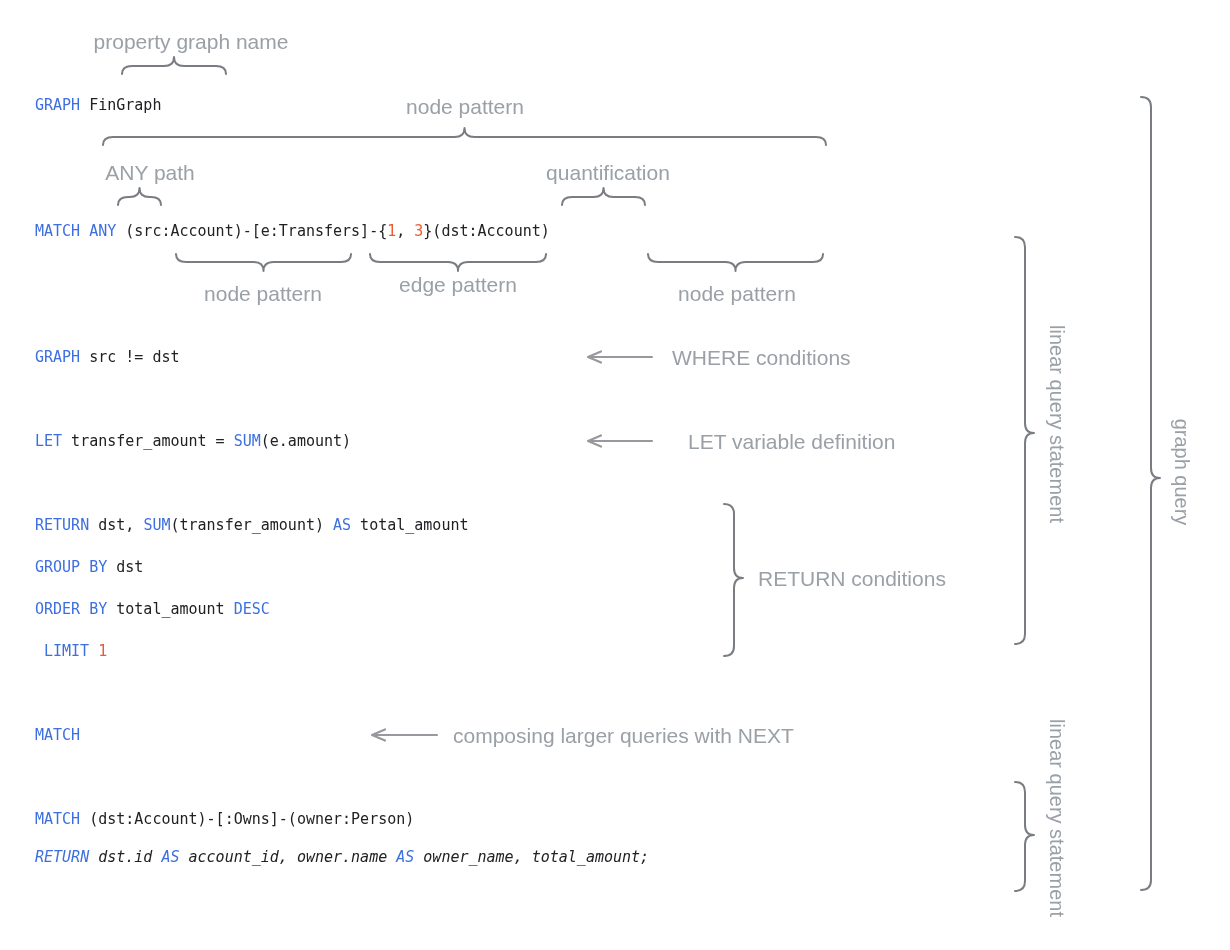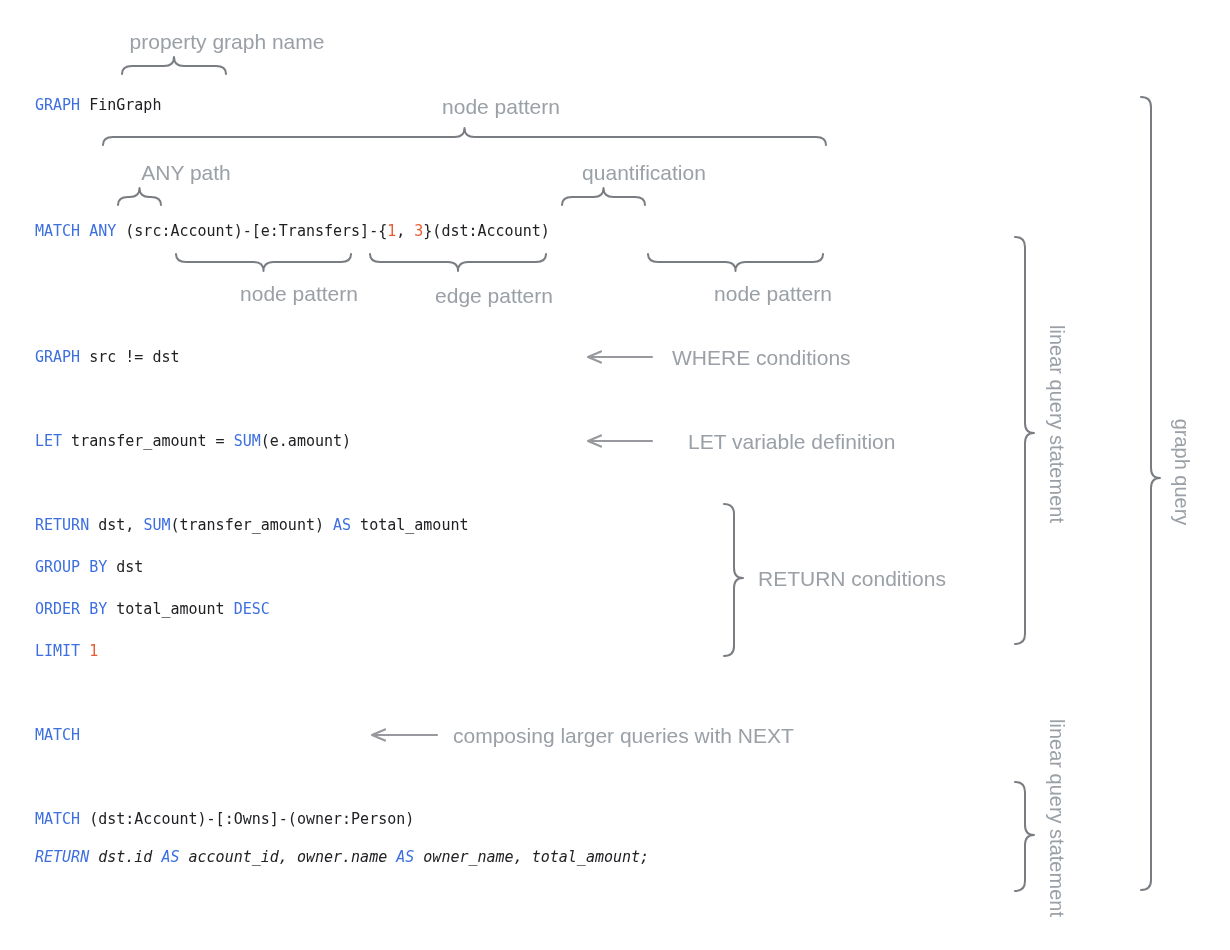--- a/index.html
+++ b/index.html
@@ -17,21 +17,21 @@
     font-family:"DejaVu Sans Mono", monospace;
     font-size:15px; white-space:pre; color:var(--c-plain);
   }
   .code-line .keyword{color:var(--c-kw);}
   .code-line .number{color:var(--c-num);}
   .code-line .plain{color:var(--c-plain);}
   .label{
     position:absolute; color:var(--c-label); font-size:21px;
     white-space:nowrap; line-height:1;
   }
-  .label.center{transform:translate(-50%,-50%);margin-left:36px;}
+  .label.center{transform:translate(-50%,-50%);}
   .label.left{transform:translate(0,-50%);}
   .label.vertical{
     writing-mode:vertical-rl; transform:translate(-50%,-50%);
     font-size:20px;
   }
   #overlay{position:absolute; left:0; top:0; pointer-events:none;}
   #overlay path{fill:none; stroke-linecap:round; stroke-linejoin:round;}
   #overlay path.brace{stroke:var(--c-brace); stroke-width:2;}
   #overlay path.arrow{stroke:var(--c-arrow); stroke-width:2.2;}
 </style>
@@ -56,32 +56,32 @@
       <path d="M 437 735 L 372 735 M 385 729.5 L 372 735 L 385 740.5" class="arrow"></path>
     </svg>
   <div id="code-layer">
       <div class="code-line" style="top: 84px;"><span class="keyword">GRAPH</span><span class="plain"> FinGraph</span></div>
       <div class="code-line" style="top: 210px;"><span class="keyword">MATCH ANY</span><span class="plain"> (src:Account)-[e:Transfers]-{</span><span class="number">1</span><span class="plain">, </span><span class="number">3</span><span class="plain">}(dst:Account)</span></div>
       <div class="code-line" style="top: 336px;"><span class="keyword">GRAPH</span><span class="plain"> src != dst</span></div>
       <div class="code-line" style="top: 420px;"><span class="keyword">LET</span><span class="plain"> transfer_amount = </span><span class="keyword">SUM</span><span class="plain">(e.amount)</span></div>
       <div class="code-line" style="top: 504px;"><span class="keyword">RETURN</span><span class="plain"> dst, </span><span class="keyword">SUM</span><span class="plain">(transfer_amount) </span><span class="keyword">AS</span><span class="plain"> total_amount</span></div>
       <div class="code-line" style="top: 546px; text-align: center;"><span class="keyword">GROUP BY</span><span class="plain"> dst</span></div>
       <div class="code-line" style="top: 588px;"><span class="keyword">ORDER BY</span><span class="plain"> total_amount </span><span class="keyword">DESC</span></div>
-      <div class="code-line" style="top: 630px;"><span class="keyword">LIMIT</span><span class="plain"> </span><span class="number">1</span></div>
+      <div class="code-line" style="top: 630px; margin-left: 9px;"><span class="keyword">LIMIT</span><span class="plain"> </span><span class="number">1</span></div>
       <div class="code-line" style="top: 714px;"><span class="keyword">MATCH</span></div>
       <div class="code-line" style="top: 798px;"><span class="keyword">MATCH</span><span class="plain"> (dst:Account)-[:Owns]-(owner:Person)</span></div>
       <div class="code-line" style="top: 836px; font-style: italic;"><span class="keyword">RETURN</span><span class="plain"> dst.id </span><span class="keyword">AS</span><span class="plain"> account_id, owner.name </span><span class="keyword">AS</span><span class="plain"> owner_name, total_amount;</span></div>
     </div>
   <div id="label-layer">
       <div class="label center" style="left: 191px; top: 41px;">property graph name</div>
       <div class="label center" style="left: 465px; top: 106px;">node pattern</div>
       <div class="label center" style="left: 150px; top: 172px;">ANY path</div>
       <div class="label center" style="left: 608px; top: 172px;">quantification</div>
       <div class="label center" style="left: 263px; top: 293px;">node pattern</div>
-      <div class="label center" style="left: 458px; top: 295px;">edge pattern</div>
+      <div class="label center" style="left: 458px; top: 284px;">edge pattern</div>
       <div class="label center" style="left: 737px; top: 293px;">node pattern</div>
       <div class="label left" style="left: 672px; top: 357px;">WHERE conditions</div>
       <div class="label left" style="left: 688px; top: 441px;">LET variable definition</div>
       <div class="label left" style="left: 758px; top: 578px;">RETURN conditions</div>
       <div class="label left" style="left: 453px; top: 735px;">composing larger queries with NEXT</div>
       <div class="label vertical" style="left: 1057px; top: 424px;">linear query statement</div>
       <div class="label vertical" style="left: 1182px; top: 472px;">graph query</div>
       <div class="label vertical" style="left: 1057px; top: 818px;">linear query statement</div>
     </div>
 </div>

